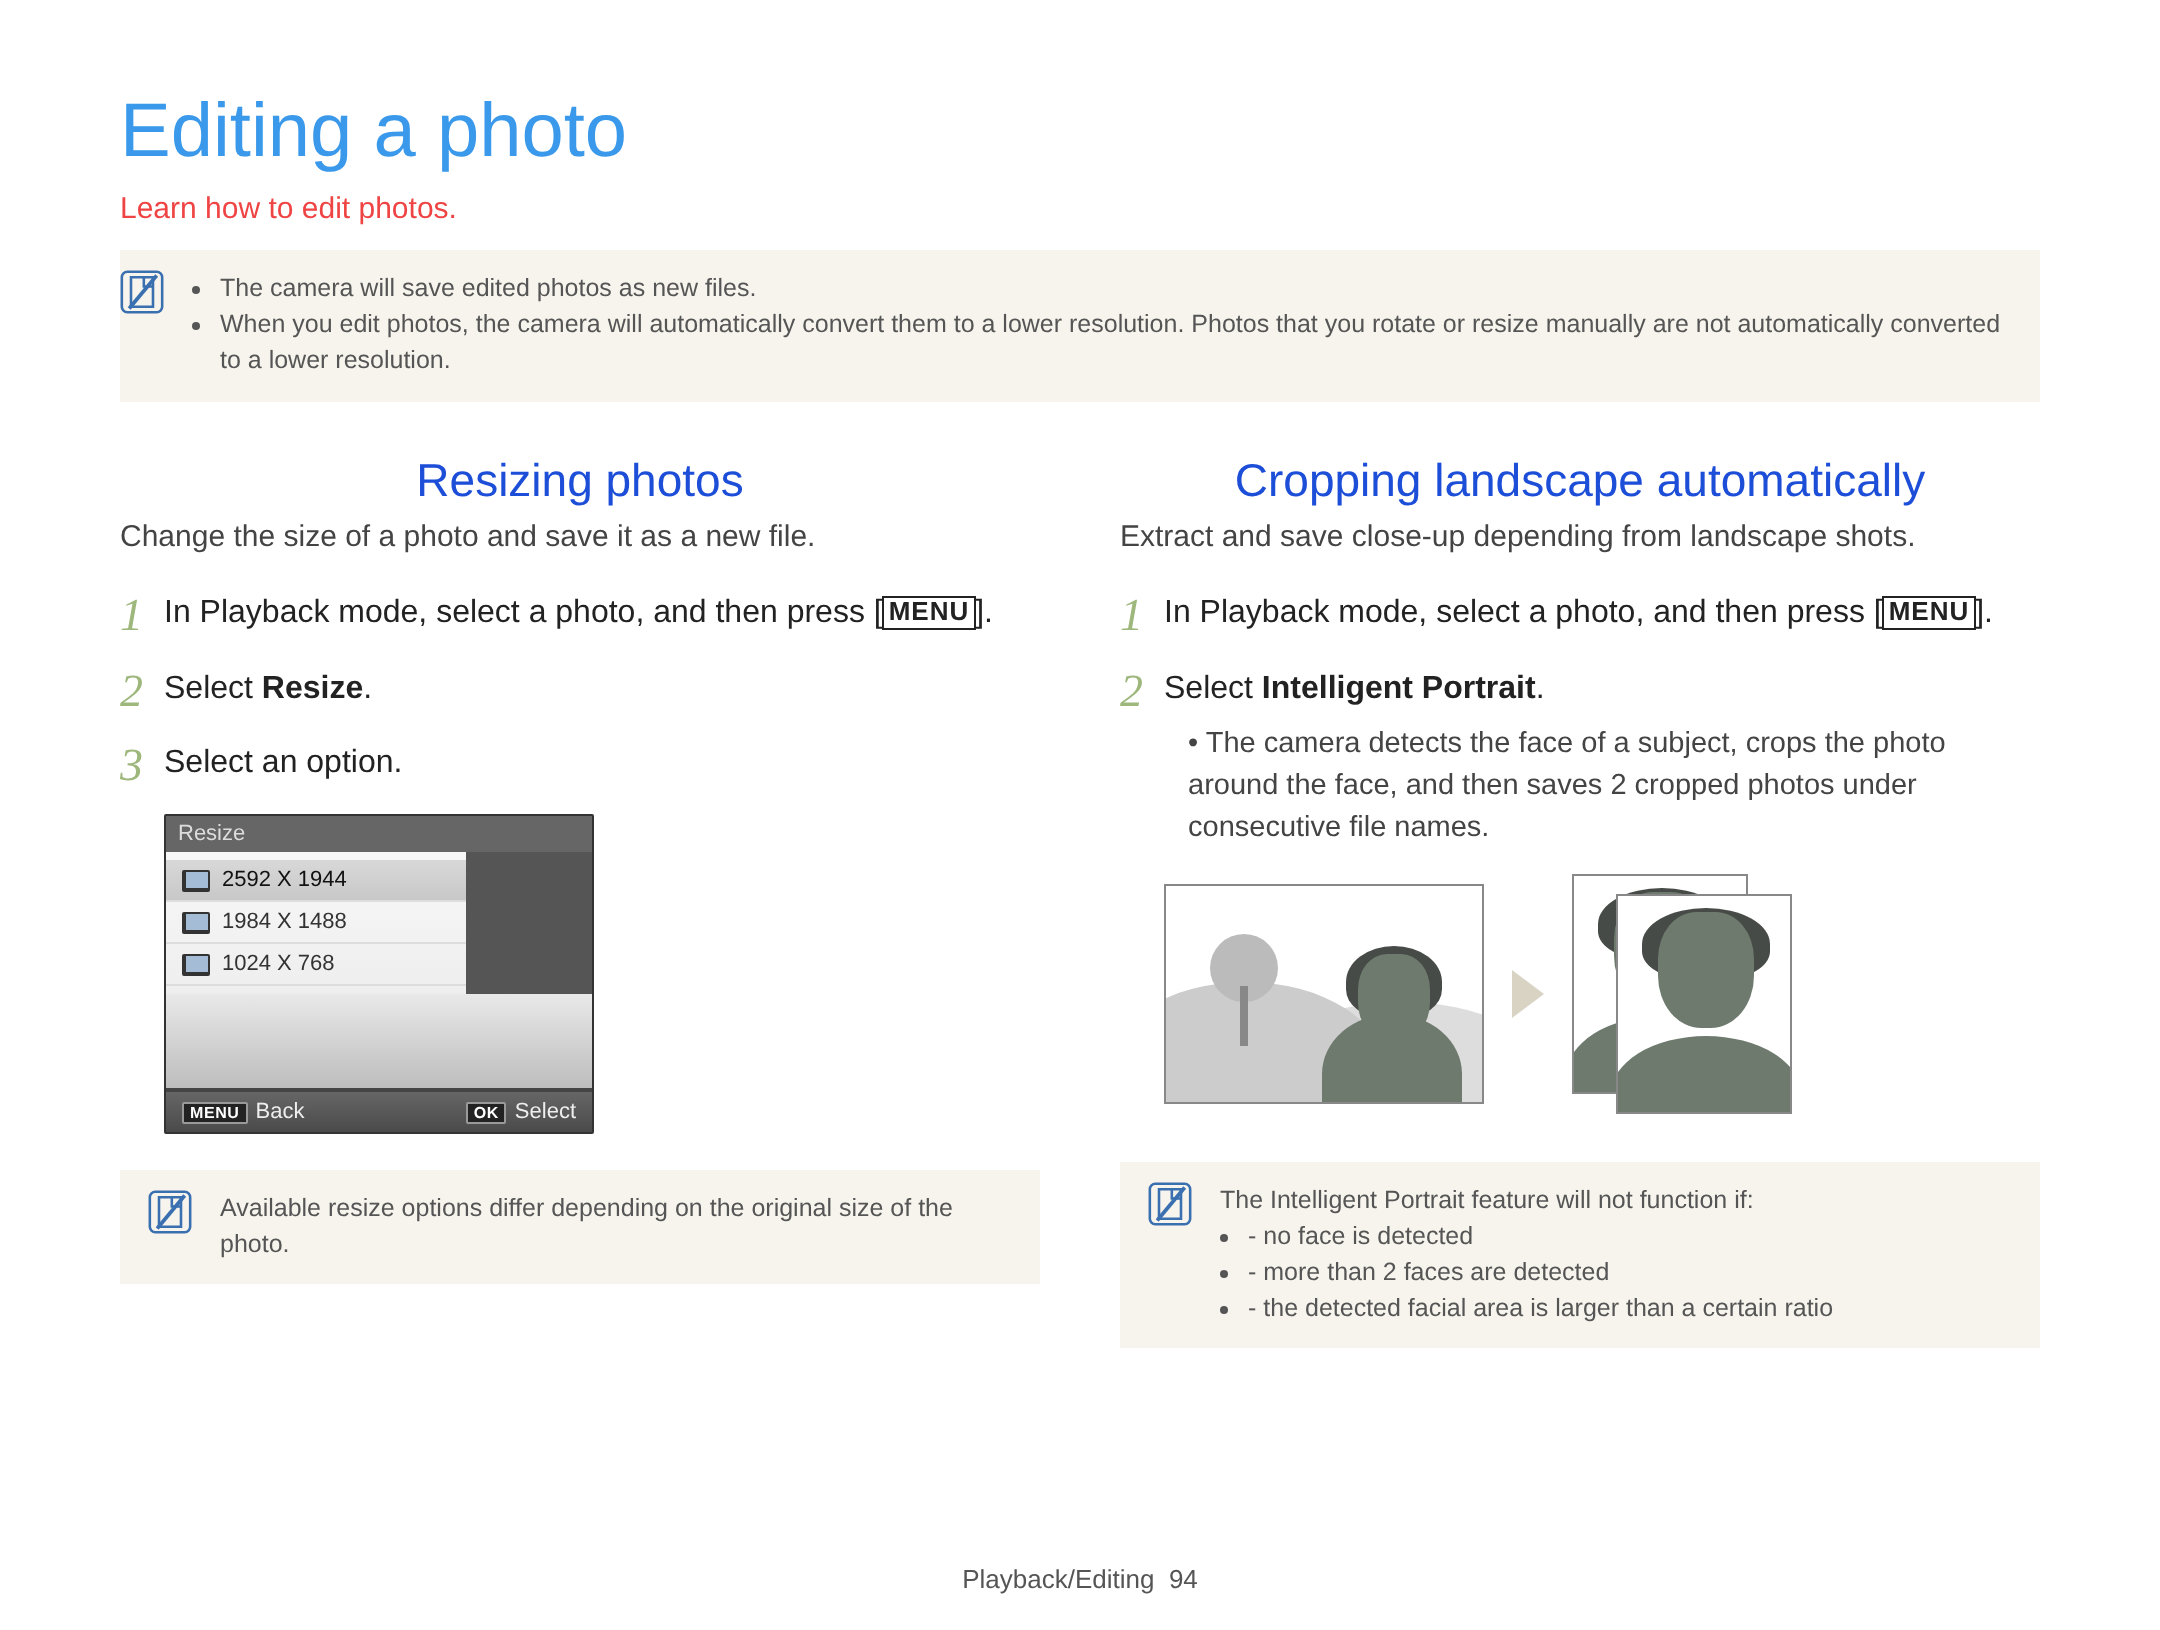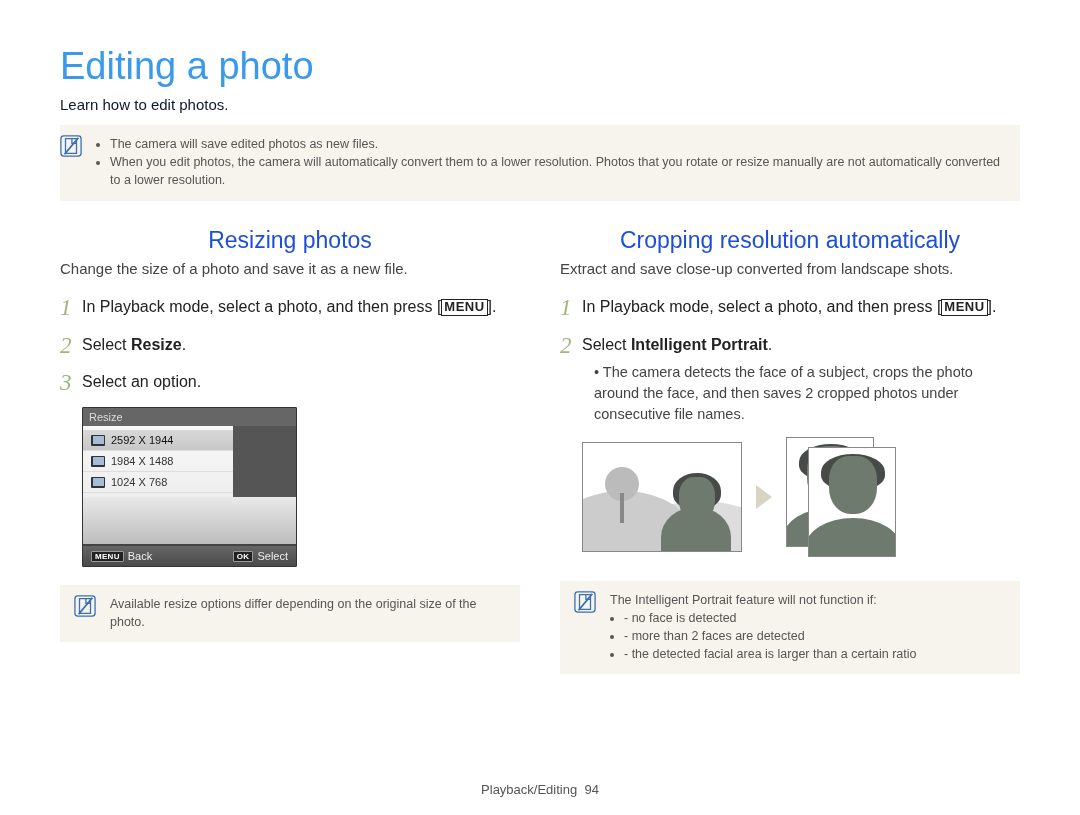--- a/index.html
+++ b/index.html
@@ -6,21 +6,21 @@
     body {
       width: 1080px;
       height: 815px;
       font-family: Arial, Helvetica, sans-serif;
       background: #fff;
       color: #333;
       padding: 45px 60px 20px 60px;
       position: relative;
     }
     .page-title { font-size: 38px; color: #3a99ea; font-weight: 300; letter-spacing: 0px; margin-bottom: 8px; }
-    .page-intro { font-size: 15px; color: #0f172a; margin-bottom: 12px; font-weight: 300; }
+    .page-intro { font-size: 15px; color: #ef4444; margin-bottom: 12px; font-weight: 300; }
 
     .note-box { background: #f7f4ed; display: flex; padding: 10px 14px 12px 0; margin-bottom: 26px; }
     .note-icon { flex: 0 0 auto; margin-right: 14px; }
     .note-icon-svg { width: 22px; height: 22px; }
     .note-content { font-size: 12.5px; color: #555; line-height: 1.45; font-weight: 300; }
     .note-content ul { list-style: disc; margin-left: 14px; }
 
     .columns { display: flex; gap: 40px; }
     .col { flex: 1; }
     .section-title { font-size: 23px; color: #1d4ed8; font-weight: 400; margin-bottom: 6px; text-align: center; }
@@ -157,22 +157,22 @@
             <rect x="1" y="1" width="22" height="22" rx="3" fill="none" stroke="#3a6fb0" stroke-width="1.4"></rect>
             <path d="M6 4 L18 4 L18 20 L6 20 Z M6 4 L13 4 L13 9 L18 9" fill="none" stroke="#3a6fb0" stroke-width="1.4"></path>
             <path d="M20 3 L5 21" stroke="#3a6fb0" stroke-width="2"></path>
           </svg>
       </div>
       <div class="note-content">Available resize options differ depending on the original size of the photo.</div>
     </div>
   </div>
 
   <div class="col">
-    <div class="section-title">Cropping resolution automatically</div>
-    <div class="section-sub">Extract and save close-up converted from landscape shots.</div>
+    <div class="section-title">Cropping landscape automatically</div>
+    <div class="section-sub">Extract and save close-up depending from landscape shots.</div>
 
     <div class="step">
       <div class="step-num">1</div>
       <div class="step-text">
         <span>In Playback mode, select a photo, and then press [</span><span class="menu-btn">MENU</span><span>].</span>
       </div>
     </div>
     <div class="step" style="margin-bottom:4px;">
       <div class="step-num">2</div>
       <div class="step-text">

